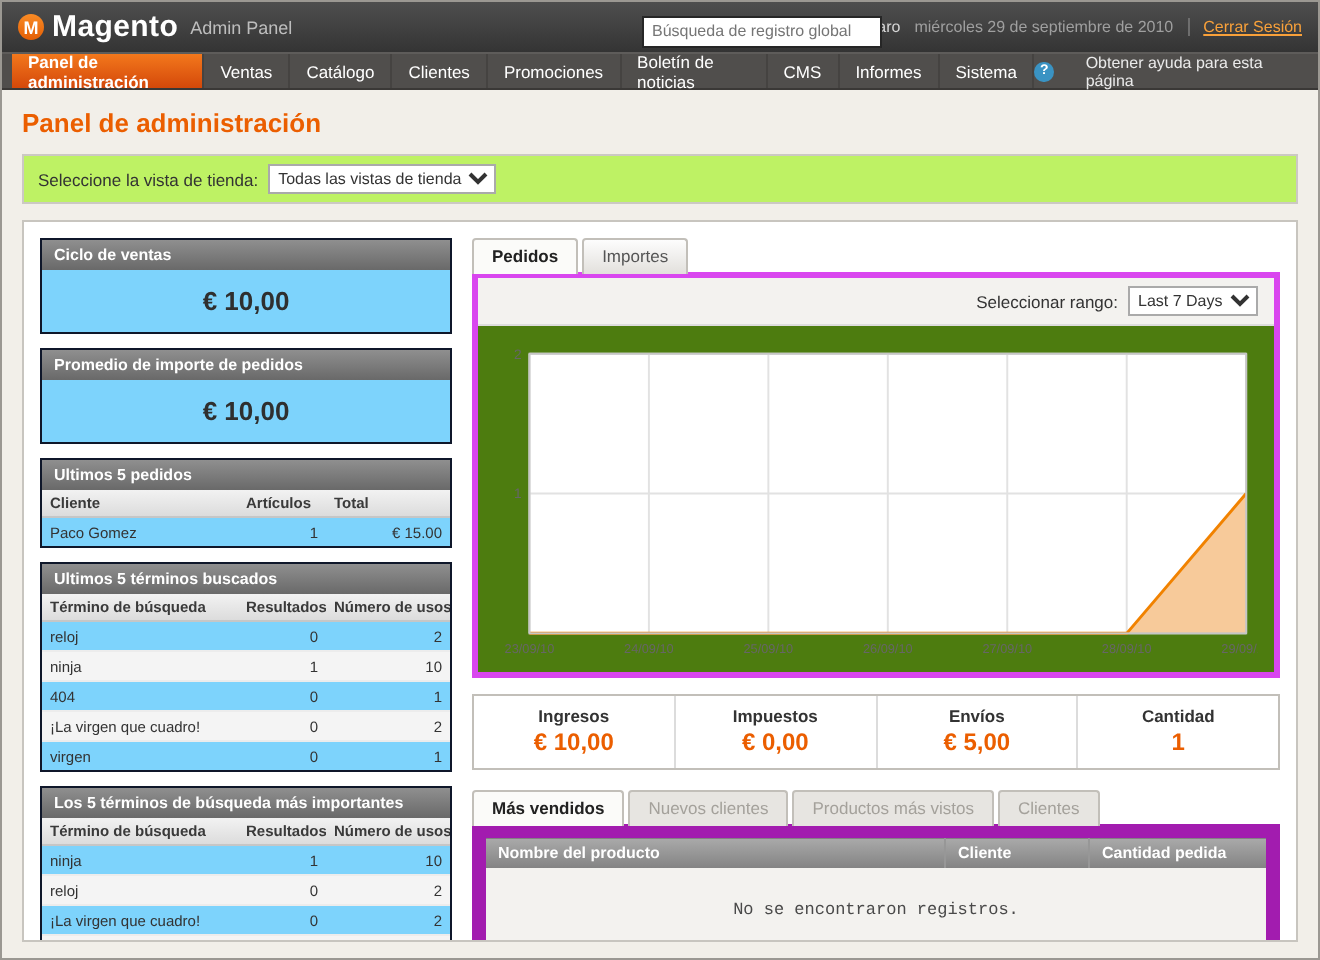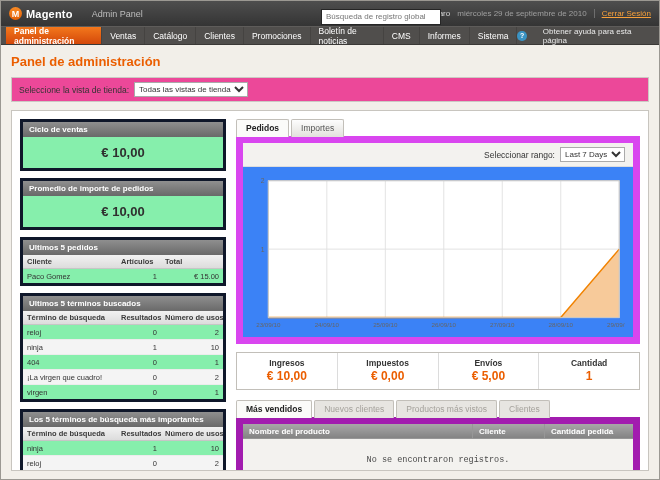--- a/index.html
+++ b/index.html
@@ -4,64 +4,64 @@
 <style>
   *{margin:0;padding:0;box-sizing:border-box;}
   html,body{width:660px;height:480px;}
   body{font-family:"Liberation Sans","DejaVu Sans",sans-serif;background:#dddbd7;}
   .screen{width:660px;height:480px;border:1px solid #9b9892;background:#f2efe9;overflow:hidden;display:flex;flex-direction:column;}
 
   
   .topbar{height:25px;flex:0 0 25px;background:linear-gradient(#4e4e4e,#343434);display:flex;align-items:center;padding:0 8px;position:relative;}
   .logo{display:flex;align-items:center;gap:4px;}
   .logo-badge{width:13px;height:13px;background:linear-gradient(#f98b25,#e45f06);color:#fff;font-weight:bold;font-size:9px;display:flex;align-items:center;justify-content:center;border-radius:7px;}
-  .logo-text{color:#fff;font-size:11px;font-weight:bold;letter-spacing:.2px;}
-  .logo-sub{color:#bdbdbd;font-size:9px;margin-left:15px;}
+  .logo-text{color:#fff;font-size:15px;font-weight:bold;letter-spacing:.2px;}
+  .logo-sub{color:#bdbdbd;font-size:9px;margin-left:2px;}
   .search-wrap{position:absolute;left:320px;top:4px;}
   .search-input{width:120px;height:16px;font-size:8px;border:1px solid #262626;padding:0 4px;color:#555;background:#fff;font-family:inherit;}
   .top-right{margin-left:auto;display:flex;align-items:center;font-size:8px;color:#d6d6d6;gap:7px;}
   .top-right .date{color:#9f9f9f;}
   .logout{color:#f9a13a;text-decoration:underline;border-left:1px solid #6e6e6e;padding-left:7px;cursor:pointer;}
 
   
   .nav{height:19px;flex:0 0 19px;background:#504e4c;display:flex;align-items:stretch;padding:0 5px;border-top:1px solid #5e5c5a;border-bottom:1px solid #3a3836;}
   .nav-items{display:flex;align-items:stretch;}
   .nav-item{display:flex;align-items:center;padding:0 8px;color:#fff;font-size:8.5px;cursor:pointer;border-right:1px solid #454341;}
   .nav-item.active{background:linear-gradient(#f3781c,#d4480a);font-weight:bold;}
   .nav-help{margin-left:auto;display:flex;align-items:center;gap:16px;color:#eaeaea;font-size:8px;cursor:pointer;padding-right:4px;}
   .help-icon{width:10px;height:10px;border-radius:50%;background:#3a93c3;color:#fff;font-size:7px;font-weight:bold;display:flex;align-items:center;justify-content:center;}
 
   
   .content{flex:1;padding:7px 10px 8px;overflow:hidden;display:flex;flex-direction:column;}
   .page-title{color:#eb5e00;font-size:13px;font-weight:bold;margin:2px 0 8px;}
-  .switcher{background:#ec4899;border:1px solid #ccc9c3;padding:4px 7px;font-size:8.5px;color:#333;margin-bottom:8px;display:flex;align-items:center;gap:5px;flex:0 0 auto;}
+  .switcher{background:#bef264;border:1px solid #ccc9c3;padding:4px 7px;font-size:8.5px;color:#333;margin-bottom:8px;display:flex;align-items:center;gap:5px;flex:0 0 auto;}
   select{font-size:8px;height:15px;font-family:inherit;color:#333;border:1px solid #aaa;background:#fff;}
   .dashboard{background:#fff;border:1px solid #c8c5bf;padding:8px;display:flex;gap:10px;align-items:flex-start;flex:1;overflow:hidden;}
 
   
   .left-col{width:206px;flex:0 0 206px;}
-  .panel{border:3px solid #0f172a;margin-bottom:7px;background:#86efac;}
+  .panel{border:1px solid #0f172a;margin-bottom:7px;background:#7dd3fc;}
   .panel-head{background:linear-gradient(#8f8f8f,#696969);color:#fff;font-size:8px;font-weight:bold;padding:3px 6px;}
   .panel-value{text-align:center;font-size:13px;font-weight:bold;color:#2f2f2f;padding:8px 0;}
   .mini-table{width:100%;border-collapse:collapse;font-size:7.5px;table-layout:fixed;}
   .mini-table th{background:linear-gradient(#f2f2f2,#dcdcdc);border-bottom:1px solid #c6c6c6;padding:2px 4px;text-align:left;color:#3a3a3a;font-weight:bold;white-space:nowrap;overflow:hidden;}
   .mini-table td{padding:2.5px 4px;color:#333;border-bottom:1px solid #ececec;white-space:nowrap;overflow:hidden;}
   .mini-table tbody tr:nth-child(even) td{background:#f4f4f4;}
   .mini-table .num{text-align:right;}
   .mini-table th:nth-child(2),.mini-table td:nth-child(2){width:44px;}
   .mini-table th:nth-child(3),.mini-table td:nth-child(3){width:62px;}
   .mini-table tbody tr:last-child td{border-bottom:none;}
 
   
   .right-col{flex:1;min-width:0;}
   .tab-strip{display:flex;gap:2px;position:relative;z-index:1;}
   .tab{font-size:8.5px;padding:3px 9px 4px;border:1px solid #c2bfb9;border-bottom:none;background:linear-gradient(#fdfdfd,#e2e0dc);color:#555;cursor:pointer;border-radius:2px 2px 0 0;margin-bottom:-1px;}
   .tab.active{background:#fbfbf9;font-weight:bold;color:#222;}
   .tab.disabled{background:#e7e5e1;color:#a4a19b;cursor:default;}
-  .chart-panel{border:7px solid #d946ef;background:#3b82f6;}
+  .chart-panel{border:3px solid #d946ef;background:#4d7c0f;}
   .chart-toolbar{background:#f3f2ef;border-bottom:1px solid #ddd;padding:4px 8px;display:flex;justify-content:flex-end;align-items:center;gap:5px;font-size:8.5px;color:#333;}
   .chart-wrap{padding:6px 8px 2px;}
   .chart-wrap svg{display:block;width:100%;height:auto;}
   .totals{display:flex;border:1px solid #c2bfb9;background:#fff;margin-top:8px;}
   .total{flex:1;text-align:center;padding:5px 0 6px;border-left:1px solid #dcdcdc;}
   .total:first-child{border-left:none;}
   .t-label{font-size:8.5px;font-weight:bold;color:#333;}
   .t-value{font-size:12px;font-weight:bold;color:#eb5e00;margin-top:1px;}
   .bottom-strip{margin-top:10px;}
   .products{width:100%;border-collapse:collapse;border:7px solid #a21caf;font-size:8px;padding-left:31px;}

